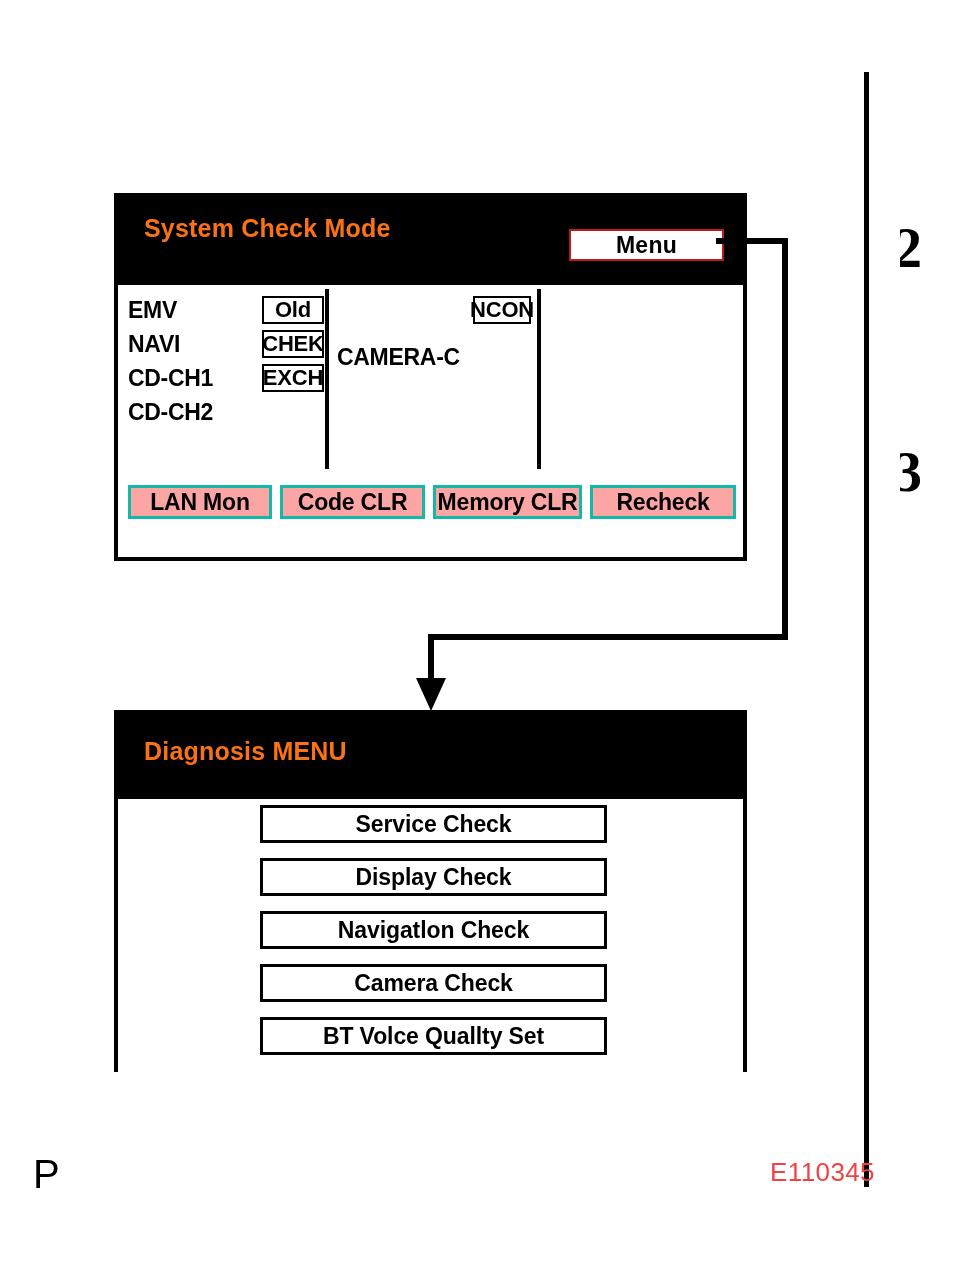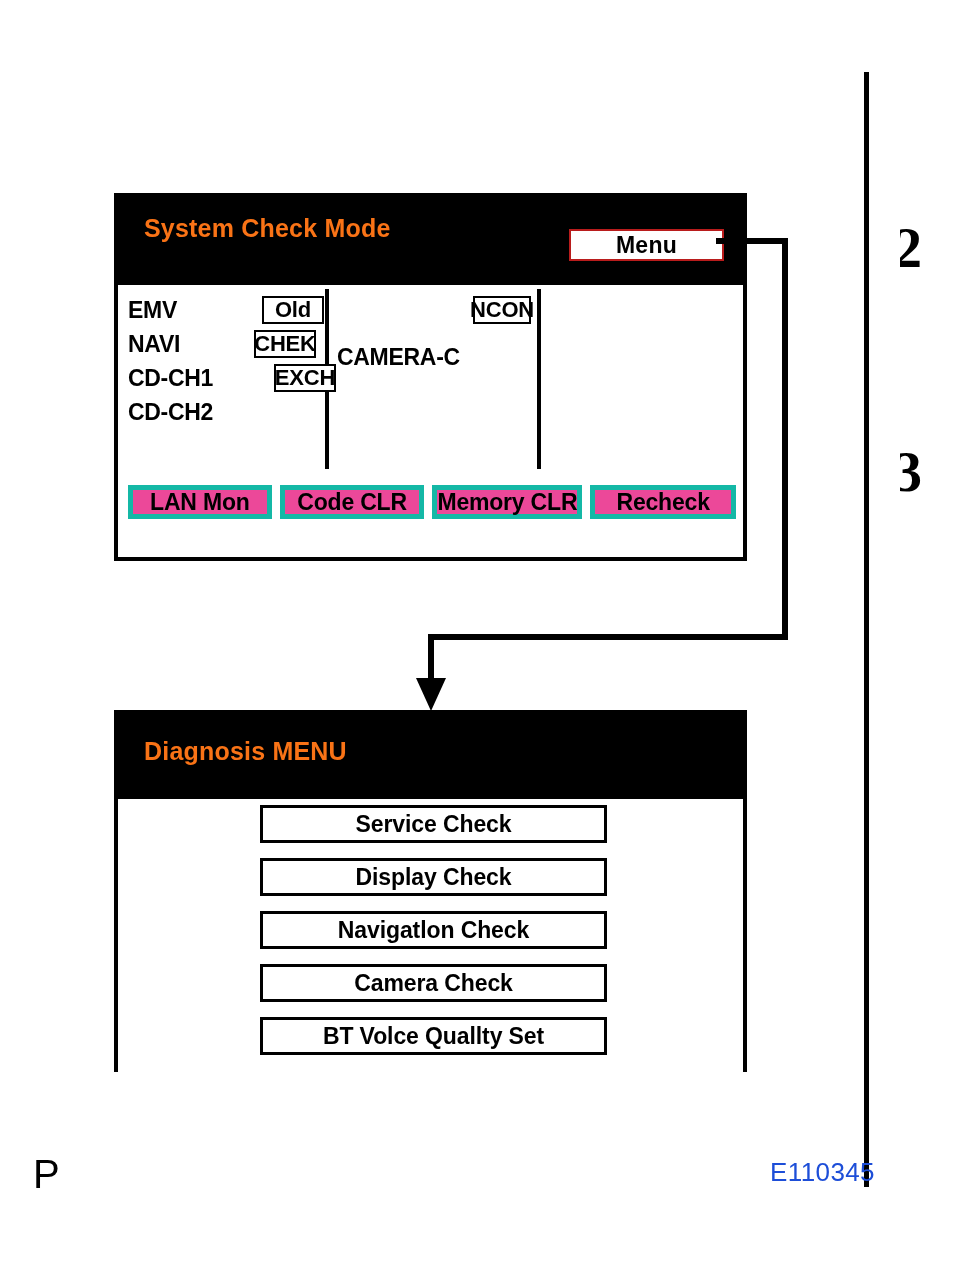--- a/index.html
+++ b/index.html
@@ -119,23 +119,23 @@
   
   .bottom-bar {
     position: absolute;
     left: 10px;
     bottom: 14px;
     width: 608px;
     display: flex;
     gap: 8px;
   }
   .bar-button {
-    border: 5px solid #14b8a6;
-    box-sizing: border-box;
-    background: #ec4899;
+    border: 3px solid #14b8a6;
+    box-sizing: border-box;
+    background: #fca5a5;
     height: 34px;
     display: flex;
     align-items: center;
     justify-content: center;
     font-size: 23px;
     font-weight: bold;
     letter-spacing: -0.2px;
     white-space: nowrap;
   }
 
@@ -229,21 +229,21 @@
     font-size: 40px;
     font-family: "Liberation Sans", sans-serif;
     color: #000000;
   }
   #figure-id {
     position: absolute;
     left: 770px;
     top: 1157px;
     font-size: 26px;
     font-family: "Liberation Sans", sans-serif;
-    color: #1d4ed8;
+    color: #ef4444;
     letter-spacing: 0.4px;
   }
 </style>
 </head>
 <body>
 
 <div class="screen" id="panel-system-check">
 
   <div class="screen-header">
     <div class="screen-title">System Check Mode</div>
@@ -256,26 +256,26 @@
     <div class="vdivider" style="left:419px;"></div>
 
     <div class="status-row" style="top:10px;">
       <span class="status-label">EMV</span>
     </div>
     <div class="status-chip" style="left:144px; top:11px;">Old</div>
 
     <div class="status-row" style="top:44px;">
       <span class="status-label">NAVI</span>
     </div>
-    <div class="status-chip" style="left:136px; top:45px;">CHEK</div>
+    <div class="status-chip" style="left:144px; top:45px;">CHEK</div>
 
     <div class="status-row" style="top:78px;">
       <span class="status-label">CD-CH1</span>
     </div>
-    <div class="status-chip" style="left:156px; top:79px;">EXCH</div>
+    <div class="status-chip" style="left:144px; top:79px;">EXCH</div>
 
     <div class="status-row" style="top:112px;">
       <span class="status-label">CD-CH2</span>
     </div>
 
     <div class="status-row" style="left:219px; top:10px;margin-top:47px;">
       <span class="status-label">CAMERA-C</span>
     </div>
     <div class="status-chip" style="left:355px; top:11px; width:58px;">NCON</div>
 

